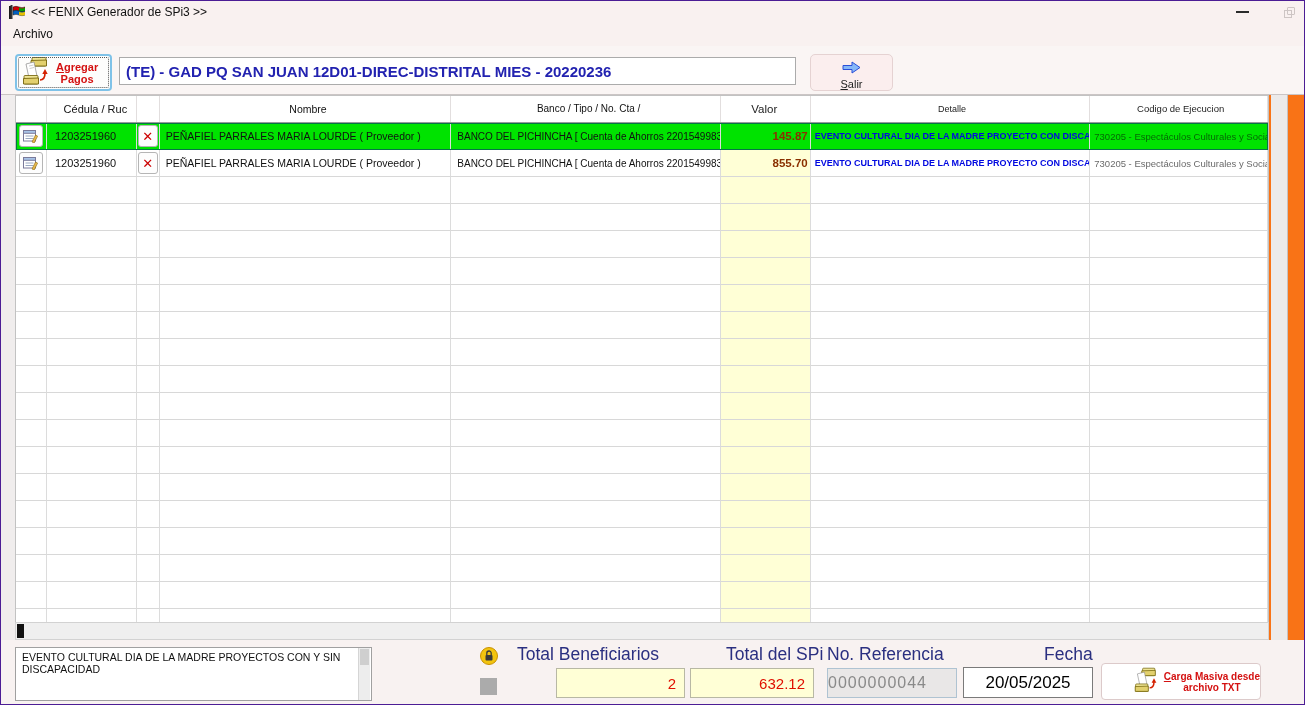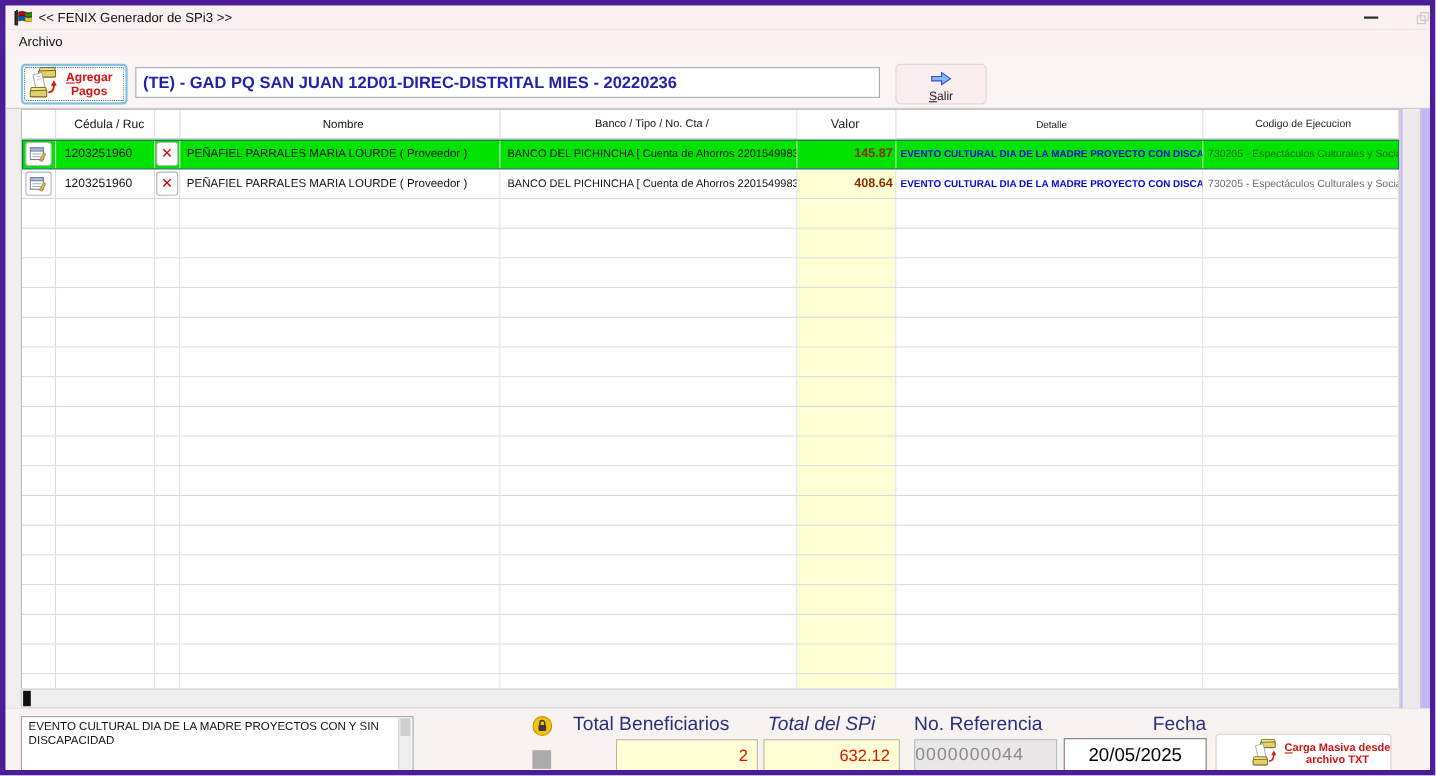--- a/index.html
+++ b/index.html
@@ -1,17 +1,17 @@
 <!DOCTYPE html>
 <html><head>
 <meta charset="utf-8">
 <style>
   * { margin:0; padding:0; box-sizing:border-box; }
   body { font-family:"Liberation Sans", sans-serif; background:#fff; }
-  #root { position:relative; width:1305px; height:705px; background:#c4b5fd; overflow:hidden; border:5px solid #4c1d95; }
+  #root { position:relative; width:1305px; height:705px; background:#f97316; overflow:hidden; border:1px solid #4c1d95; }
 
   
   .titlebar { position:absolute; left:0; top:0; width:100%; height:22px; background:#F9F1F0; display:flex; align-items:center; }
   .app-icon { margin-left:8px; width:16px; height:15px; display:inline-flex; }
   .title-text { margin-left:6px; font-size:12px; color:#111; }
   .win-btn { position:absolute; top:0; height:22px; width:40px; display:flex; align-items:center; justify-content:center; background:transparent; border:none; cursor:default; }
   .btn-min { left:1221px; }
   .btn-min .dash { width:13px; height:2px; background:#2B2B2B; }
   .btn-restore { left:1268px; }
   .restore-glyph { position:relative; width:11px; height:11px; }
@@ -60,21 +60,21 @@
 
   
   .footer { position:absolute; left:0; top:639px; width:100%; height:66px; background:#F8F2F1; }
   .detalle-box { position:absolute; left:14px; top:7px; width:357px; height:54px; background:#FFFFFF; border:1px solid #A0A0A0; font-size:10.5px; color:#111; padding:3px 16px 3px 6px; resize:none; font-family:"Liberation Sans",sans-serif; overflow:hidden; }
   .detalle-scroll { position:absolute; left:357px; top:8px; width:12px; height:52px; background:#EDEDED; border-left:1px solid #D5D5D5; }
   .detalle-scroll .thumb { position:absolute; left:1px; top:1px; width:9px; height:16px; background:#CFCFCF; }
   .lock-badge { position:absolute; left:479px; top:7px; width:18px; height:18px; }
   .gray-square { position:absolute; left:479px; top:38px; width:17px; height:17px; background:#ABABAB; }
   .f-label { position:absolute; top:4px; font-size:17.5px; color:#2A2F80; white-space:nowrap;text-align:right; }
   .lbl-benef { left:516px; }
-  .lbl-spi { left:693px;font-style:italic; }
+  .lbl-spi { left:725px; }
   .lbl-ref { left:826px; }
   .lbl-fecha { left:1043px; }
   .f-field { position:absolute; top:28px; height:30px; border:1px solid #B8B8A4; background:#FFFFD6; font-size:15px; color:#E01000; display:flex; align-items:center; justify-content:flex-end; padding-right:8px; }
   .fld-benef { left:555px; width:129px; }
   .fld-spi { left:689px; width:124px; }
   .fld-ref { position:absolute; left:826px; top:28px; width:130px; height:30px; background:#E9E7E7; border:1px solid #AFC3D2; color:#8A8A8A; font-size:16px; padding-left:0; letter-spacing:1px; font-family:"Liberation Sans",sans-serif; }
   .fld-fecha { position:absolute; left:962px; top:27px; width:130px; height:31px; background:#FFFFFF; border:1px solid #7A7A7A; color:#000; font-size:17px; text-align:center; font-family:"Liberation Sans",sans-serif; }
   .btn-carga { position:absolute; left:1100px; top:23px; width:160px; height:37px; background:#FFFFFF; border:1px solid #DCCGCC; border:1px solid #DCCACA; border-radius:4px; display:flex; align-items:center; justify-content:flex-end; padding-left:5px; cursor:pointer; }
   .btn-carga .btn-label-red { font-size:10px; line-height:11px; }
   u { text-decoration:underline; }
@@ -186,21 +186,21 @@
                 <path d="M9 13 L12.5 6 L14.6 7.1 L11.2 14 Z" fill="#E8B84B" stroke="#8A6A10" stroke-width="0.6"></path>
               </svg>
             </button>
           </div>
           <div class="cell c1">1203251960</div>
           <div class="cell c2">
             <button class="cell-btn del">✕</button>
           </div>
           <div class="cell c3">PEÑAFIEL PARRALES MARIA LOURDE   ( Proveedor )</div>
           <div class="cell c4">BANCO DEL PICHINCHA [ Cuenta de Ahorros 2201549983 ]</div>
-          <div class="cell c5">408.64</div>
+          <div class="cell c5">855.70</div>
           <div class="cell c6">EVENTO CULTURAL DIA DE LA MADRE PROYECTO CON DISCAPACIDAD</div>
           <div class="cell c7">730205 - Espectáculos Culturales y Sociales</div>
         </div>
         <div class="grid-row">
           <div class="cell c0"></div>
           <div class="cell c1"></div>
           <div class="cell c2"></div>
           <div class="cell c3"></div>
           <div class="cell c4"></div>
           <div class="cell c5"></div>

